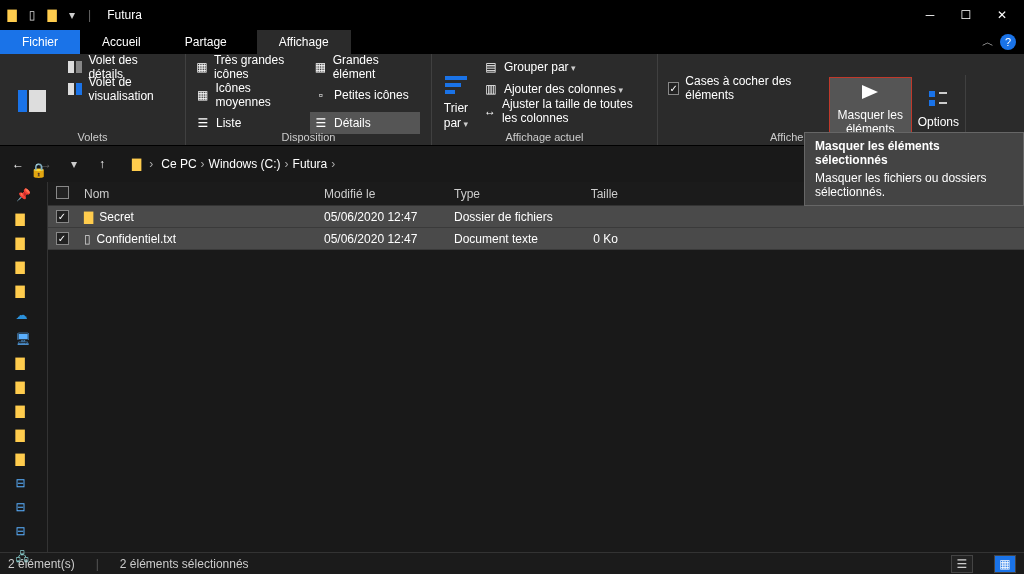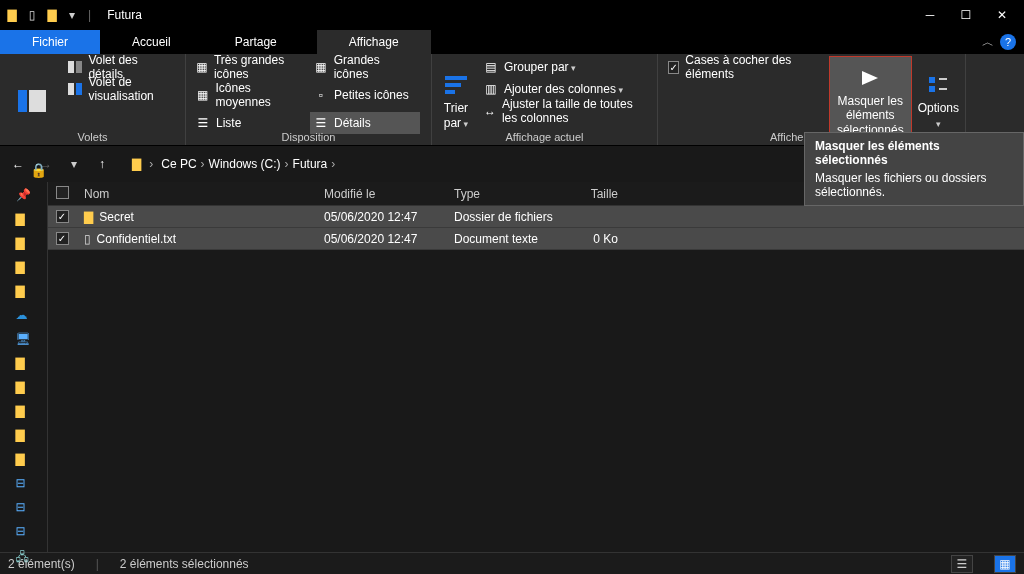--- a/index.html
+++ b/index.html
@@ -2,21 +2,21 @@
 <html><head>
 <meta charset="utf-8">
 <style>
 * { margin: 0; padding: 0; box-sizing: border-box; font-family: "Segoe UI", Arial, sans-serif; font-size: 12px; }
 body { background: #000; color: #fff; width: 1024px; height: 574px; overflow: hidden; position: relative; }
 .titlebar { height: 30px; background: #000; display: flex; align-items: center; padding: 0 4px; }
 .titlebar .title { margin-left: 12px; color: #fff; }
 .titlebar .spacer { flex: 1; }
 .winbtn { width: 36px; height: 30px; display: flex; align-items: center; justify-content: center; color: #fff; }
 .tabs { height: 24px; background: #000; display: flex; }
-.tab { padding: 4px 32px; color: #fff; display: flex; align-items: center; }
+.tab { padding: 4px 22px; color: #fff; display: flex; align-items: center; }
 .tab.file { background: #1a73e8; }
 .tab.active { background: #2b2b2b; margin-left: 8px; }
 .ribbon { height: 92px; background: #2b2b2b; display: flex; border-bottom: 1px solid #000; }
 .rgroup { display: flex; flex-direction: column; padding: 2px 6px 0 6px; border-right: 1px solid #404040; position: relative; }
 .rgroup .label { position: absolute; bottom: 2px; left: 0; right: 0; text-align: center; color: #ccc; font-size: 11px; }
 .rgroup .content { flex: 1; display: flex; gap: 6px; }
 .bigbtn { display: flex; flex-direction: column; align-items: center; justify-content: center; width: 64px; text-align: center; color: #fff; line-height: 1.2; gap: 2px; }
 .bigbtn.highlighted { background: #555; border: 1px solid #c0392b; }
 .bigicon { width: 32px; height: 28px; display: flex; align-items: center; justify-content: center; }
 .smallrow { display: flex; align-items: center; gap: 6px; height: 22px; color: #fff; padding: 0 4px; }
@@ -129,21 +129,21 @@
 
   <div class="rgroup" style="width:246px;">
     <div class="content" style="flex-direction:column;">
       <div style="display:flex;">
         <div class="smallrow" style="width:118px;">
             <span class="smallicon">▦</span>
             <span>Très grandes icônes</span>
           </div>
         <div class="smallrow" style="width:110px;">
             <span class="smallicon">▦</span>
-            <span>Grandes icônes</span>
+            <span>Grandes élément</span>
           </div>
       </div>
       <div style="display:flex;">
         <div class="smallrow" style="width:118px;">
             <span class="smallicon">▦</span>
             <span>Icônes moyennes</span>
           </div>
         <div class="smallrow" style="width:110px;">
             <span class="smallicon">▫</span>
             <span>Petites icônes</span>
@@ -186,21 +186,21 @@
           </div>
         <div class="smallrow">
             <span class="smallicon">↔</span>
             <span>Ajuster la taille de toutes les colonnes</span>
           </div>
       </div>
     </div>
     <div class="label">Affichage actuel</div>
   </div>
 
-  <div class="rgroup" style="width:308px;">
+  <div class="rgroup" style="width:308px;margin-top:21px;">
     <div class="content">
       <div class="iconrow">
         <div class="smallrow">
             <span class="chk on"></span>
             <span>Cases à cocher des éléments</span>
           </div>
       </div>
       <div class="bigbtn highlighted" style="width:96px;">
         <div class="bigicon">
             <svg width="28" height="22">

